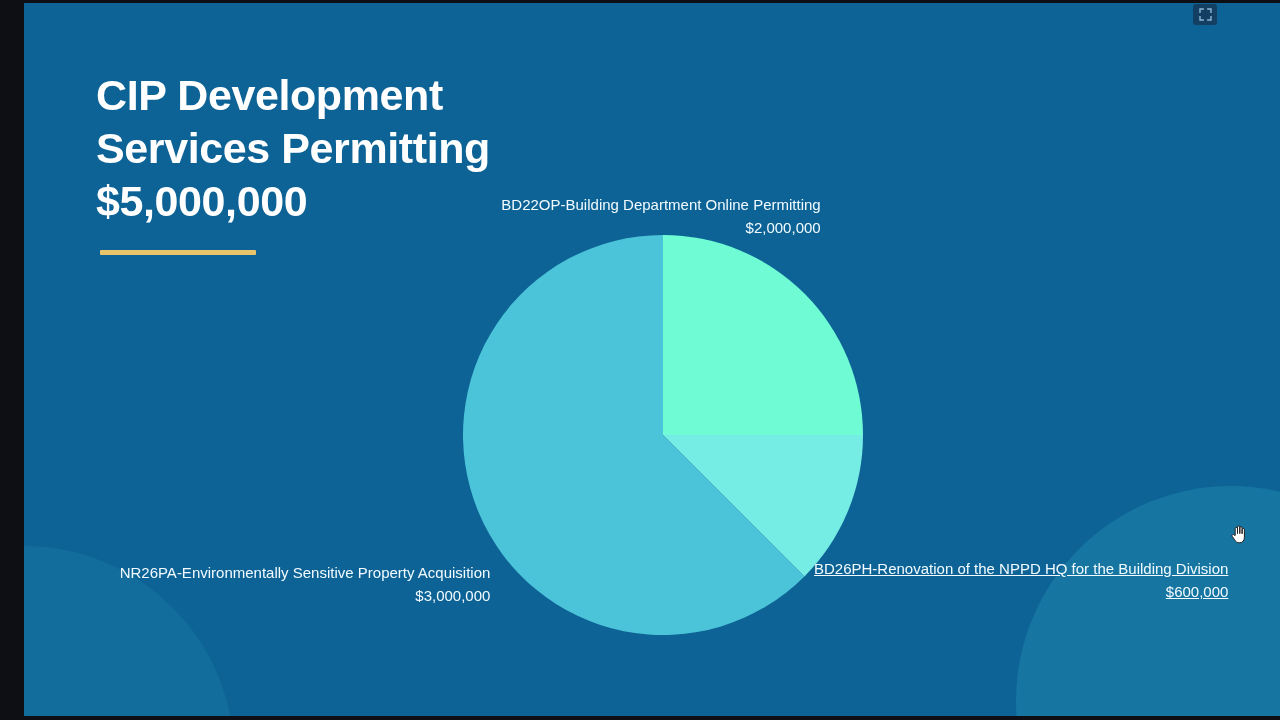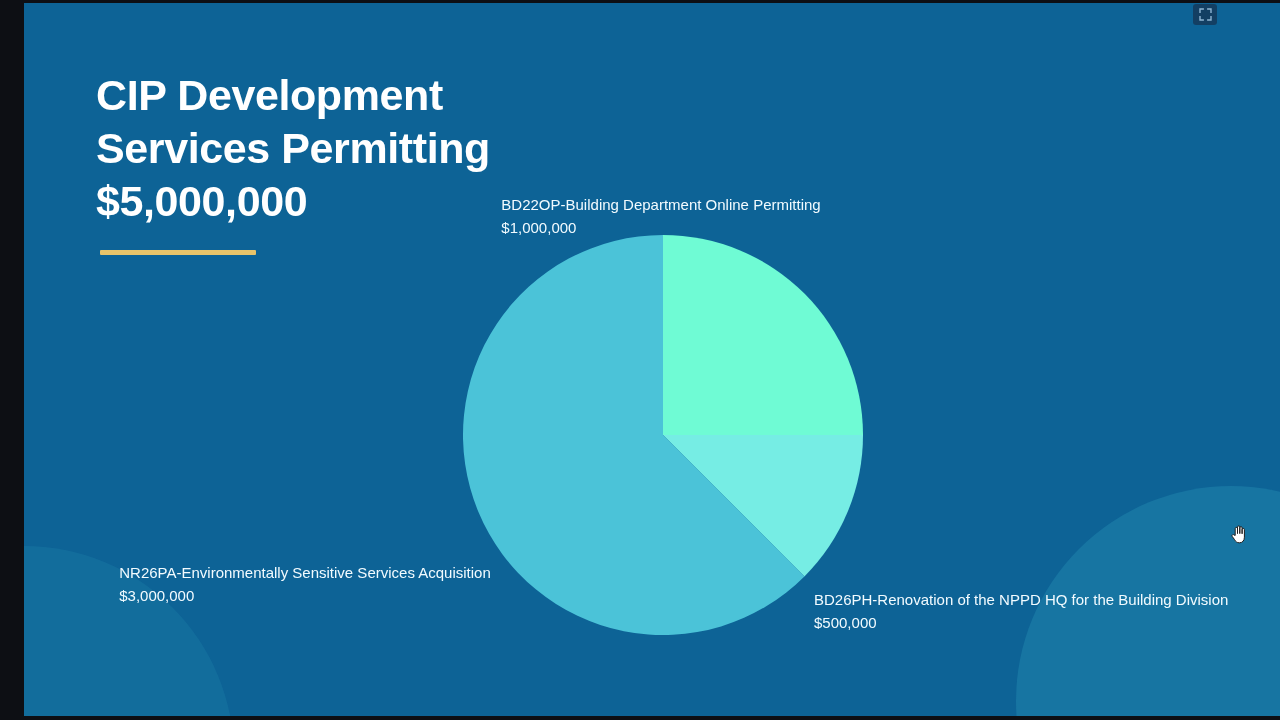--- a/index.html
+++ b/index.html
@@ -94,27 +94,27 @@
     height: 400px;
   }
   #pie-wrap svg { display: block; }
 
   
   .callout {
     position: absolute;
     color: #f2fbff;
     font-size: 15px;
     line-height: 23px;
-    text-align: left;
+    text-align: right;
     white-space: nowrap;
   }
   .callout .amount { display: block; }
 
   #callout-top    { left: 637px; top: 190px; transform: translateX(-50%); }
-  #callout-right  { left: 790px; top: 585px; }
+  #callout-right  { left: 790px; top: 554px; text-decoration: underline; }
   #callout-left   { left: 281px; top: 558px; transform: translateX(-50%); }
 
   
   #fullscreen-button {
     position: absolute;
     left: 1193px;
     top: 4px;
     width: 24px;
     height: 21px;
     background: #133f63;
@@ -158,30 +158,30 @@
         <g id="pie-slices">
             <path d="M 200 200 L 200.00 0.00 A 200 200 0 0 1 400.00 200.00 Z" fill="#6ffbd4"></path>
             <path d="M 200 200 L 400.00 200.00 A 200 200 0 0 1 341.42 341.42 Z" fill="#76ede4"></path>
             <path d="M 200 200 L 341.42 341.42 A 200 200 0 1 1 200.00 0.00 Z" fill="#4bc3d8"></path>
           </g>
       </svg>
     </div>
 
     <div class="callout" id="callout-top">
       <span>BD22OP-Building Department Online Permitting</span>
-      <span class="amount">$1,000,000</span>
+      <span class="amount">$2,000,000</span>
     </div>
 
     <div class="callout" id="callout-right">
       <span>BD26PH-Renovation of the NPPD HQ for the Building Division</span>
-      <span class="amount">$500,000</span>
+      <span class="amount">$600,000</span>
     </div>
 
     <div class="callout" id="callout-left">
-      <span>NR26PA-Environmentally Sensitive Services Acquisition</span>
+      <span>NR26PA-Environmentally Sensitive Property Acquisition</span>
       <span class="amount">$3,000,000</span>
     </div>
 
   </div>
 
   <div id="fullscreen-button" title="Fullscreen">
     <span>
       <svg width="13" height="13" viewBox="0 0 13 13" fill="none" stroke="#8fb6d4" stroke-width="1.4" stroke-linecap="square">
         <path d="M1 4.2 V1 H4.2"></path>
         <path d="M8.8 1 H12 V4.2"></path>

